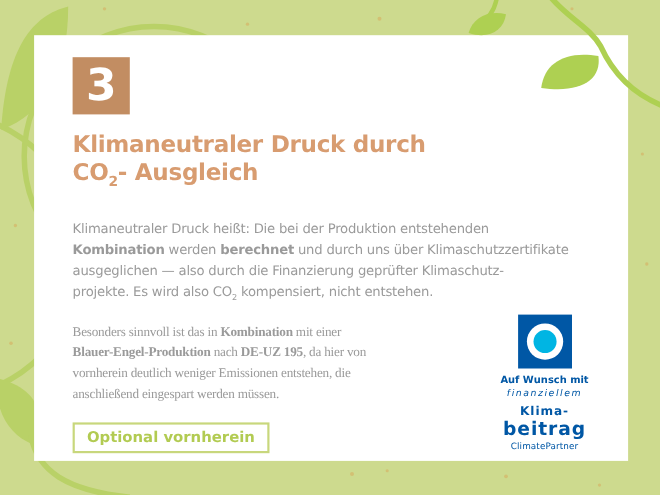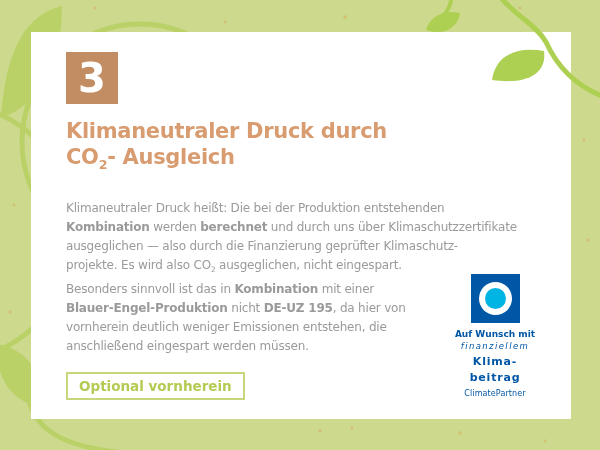--- a/index.html
+++ b/index.html
@@ -12,32 +12,32 @@
   body{width:600px;height:450px;overflow:hidden;font-family:"DejaVu Sans","Liberation Sans",sans-serif;}
   .stage{position:relative;width:600px;height:450px;background:var(--background,#cdda8e);overflow:hidden;}
   .bg-decor{position:absolute;left:0;top:0;z-index:0;}
   .vine-decor{position:absolute;left:400px;top:0;z-index:2;pointer-events:none;}
   .card{position:absolute;left:31px;top:32px;width:540px;height:387px;background:var(--card-white,#fff);z-index:1;box-sizing:border-box;padding:20px 28px 0 35px;}
   .badge{width:52px;height:52px;background:var(--badge-orange,#c28d62);color:#fff;font-size:40px;font-weight:bold;text-align:center;line-height:52px;}
   .heading{margin:14px 0 0 0;color:var(--accent-orange,#d89c70);font-size:21px;line-height:26px;font-weight:bold;letter-spacing:-0.3px;}
   .heading sub{font-size:60%;}
   .body-copy p{margin:0;color:var(--body-gray,#9a9a9a);font-size:12px;line-height:19px;letter-spacing:-0.2px;max-width:478px;}
   .body-copy p.p1{margin-top:21px;}
-  .body-copy p.p2{}
+  .body-copy p.p2{margin-top:12px;font-family:Liberation Serif, serif;}
   .body-copy b{font-weight:bold;}
   .body-copy sub{font-size:62%;}
   .option{display:inline-block;margin-top:16px;border:2px solid var(--button-border-green,#c8d77c);color:var(--button-green,#b2cb52);font-size:13.5px;font-weight:bold;padding:4px 11px;background:transparent;cursor:pointer;}
-  .cp{position:absolute;right:34px;top:242px;width:84px;text-align:center;color:var(--logo-blue,#0057a5);}
+  .cp{position:absolute;right:34px;top:254px;width:84px;text-align:center;color:var(--logo-blue,#0057a5);}
   .cp-square{width:49px;height:49px;background:var(--logo-blue,#0057a5);margin:0 auto;display:flex;align-items:center;justify-content:center;}
   .cp-ring{width:33px;height:33px;border-radius:50%;background:#fff;display:flex;align-items:center;justify-content:center;}
   .cp-dot{width:21px;height:21px;border-radius:50%;background:var(--logo-cyan,#00b5e3);}
   .cp-l1{margin-top:6px;font-size:9px;font-weight:bold;}
   .cp-l2{margin-top:2px;font-size:8.5px;letter-spacing:1.4px;font-style:italic;}
   .cp-l3{margin-top:3px;font-size:11px;font-weight:bold;letter-spacing:0.8px;line-height:16px;}
-  .cp-l4{font-size:11px;font-weight:bold;letter-spacing:0.8px;line-height:16px;}
+  .cp-l4{font-size:17px;font-weight:bold;letter-spacing:0.8px;line-height:16px;}
   .cp-l5{margin-top:3px;font-size:8px;font-weight:normal;letter-spacing:0.1px;}
   .dec-fill{fill:var(--decoration-green,#b9d167);}
   .dec-stroke{fill:none;stroke:var(--decoration-green,#b9d167);stroke-width:5;}
   .vine-fill{fill:var(--vine-green,#aed052);}
   .vine-stroke{fill:none;stroke:var(--vine-green,#aed052);stroke-linecap:round;}
   .speck{fill:#d9a558;opacity:0.5;}
 </style>
 </head>
 <body>
 
@@ -64,22 +64,22 @@
       <circle class="speck" cx="584" cy="140" r="1.4"></circle>
     </g>
   </svg>
 
   <div class="card">
     <div class="badge">3</div>
 
     <h1 class="heading"><span>Klimaneutraler Druck durch</span><br><span>CO</span><sub>2</sub><span>- Ausgleich</span></h1>
 
     <div class="body-copy">
-      <p class="p1"><span>Klimaneutraler Druck heißt: Die bei der Produktion entstehenden</span><br><b>Kombination</b><span> werden </span><b>berechnet</b><span> und durch uns über Klimaschutzzertifikate</span><br><span>ausgeglichen — also durch die Finanzierung geprüfter Klimaschutz-</span><br><span>projekte. Es wird also CO</span><sub>2</sub><span> ausgeglichen, nicht eingespart.</span></p>
-      <p class="p2"><span>Besonders sinnvoll ist das in </span><b>Kombination</b><span> mit einer</span><br><b>Blauer-Engel-Produktion</b><span> nicht </span><b>DE-UZ 195</b><span>, da hier von</span><br><span>vornherein deutlich weniger Emissionen entstehen, die</span><br><span>anschließend eingespart werden müssen.</span></p>
+      <p class="p1"><span>Klimaneutraler Druck heißt: Die bei der Produktion entstehenden</span><br><b>Kombination</b><span> werden </span><b>berechnet</b><span> und durch uns über Klimaschutzzertifikate</span><br><span>ausgeglichen — also durch die Finanzierung geprüfter Klimaschutz-</span><br><span>projekte. Es wird also CO</span><sub>2</sub><span> kompensiert, nicht entstehen.</span></p>
+      <p class="p2"><span>Besonders sinnvoll ist das in </span><b>Kombination</b><span> mit einer</span><br><b>Blauer-Engel-Produktion</b><span> nach </span><b>DE-UZ 195</b><span>, da hier von</span><br><span>vornherein deutlich weniger Emissionen entstehen, die</span><br><span>anschließend eingespart werden müssen.</span></p>
     </div>
 
     <div class="option">Optional vornherein</div>
 
     <div class="cp">
       <div class="cp-square">
         <div class="cp-ring">
             <div class="cp-dot"></div>
           </div>
       </div>

